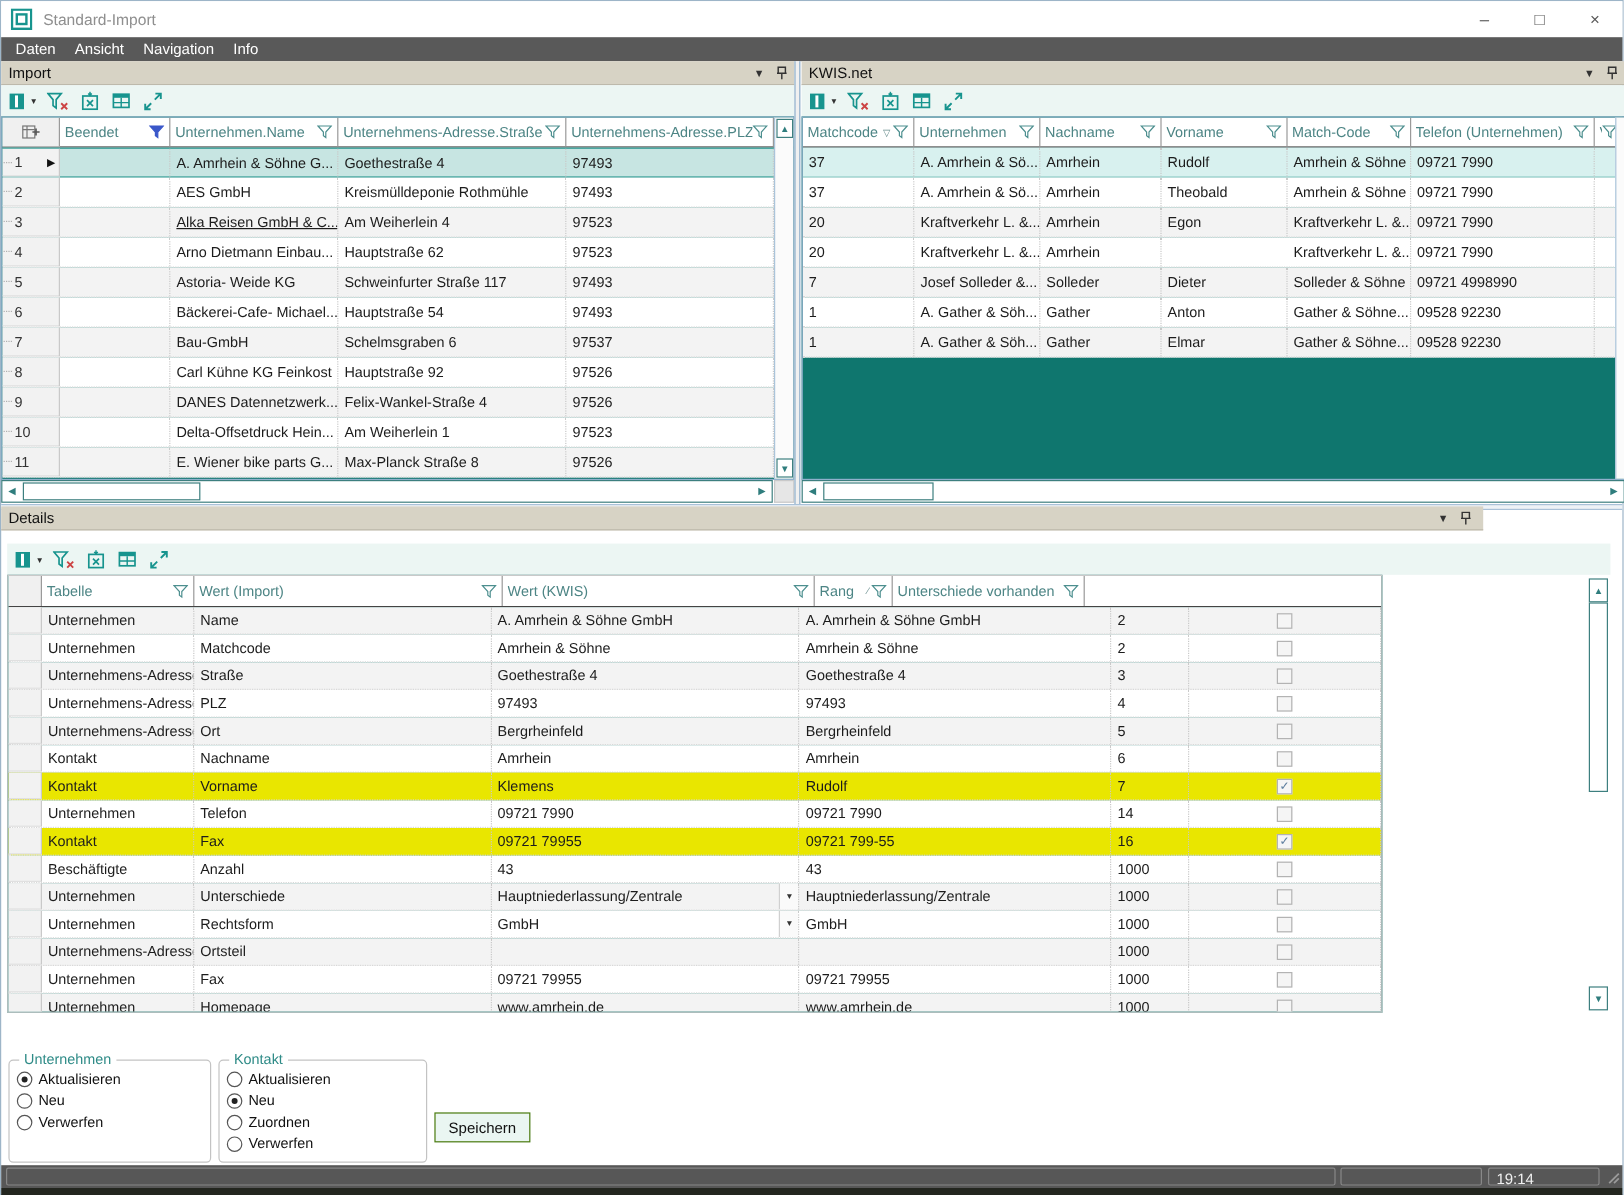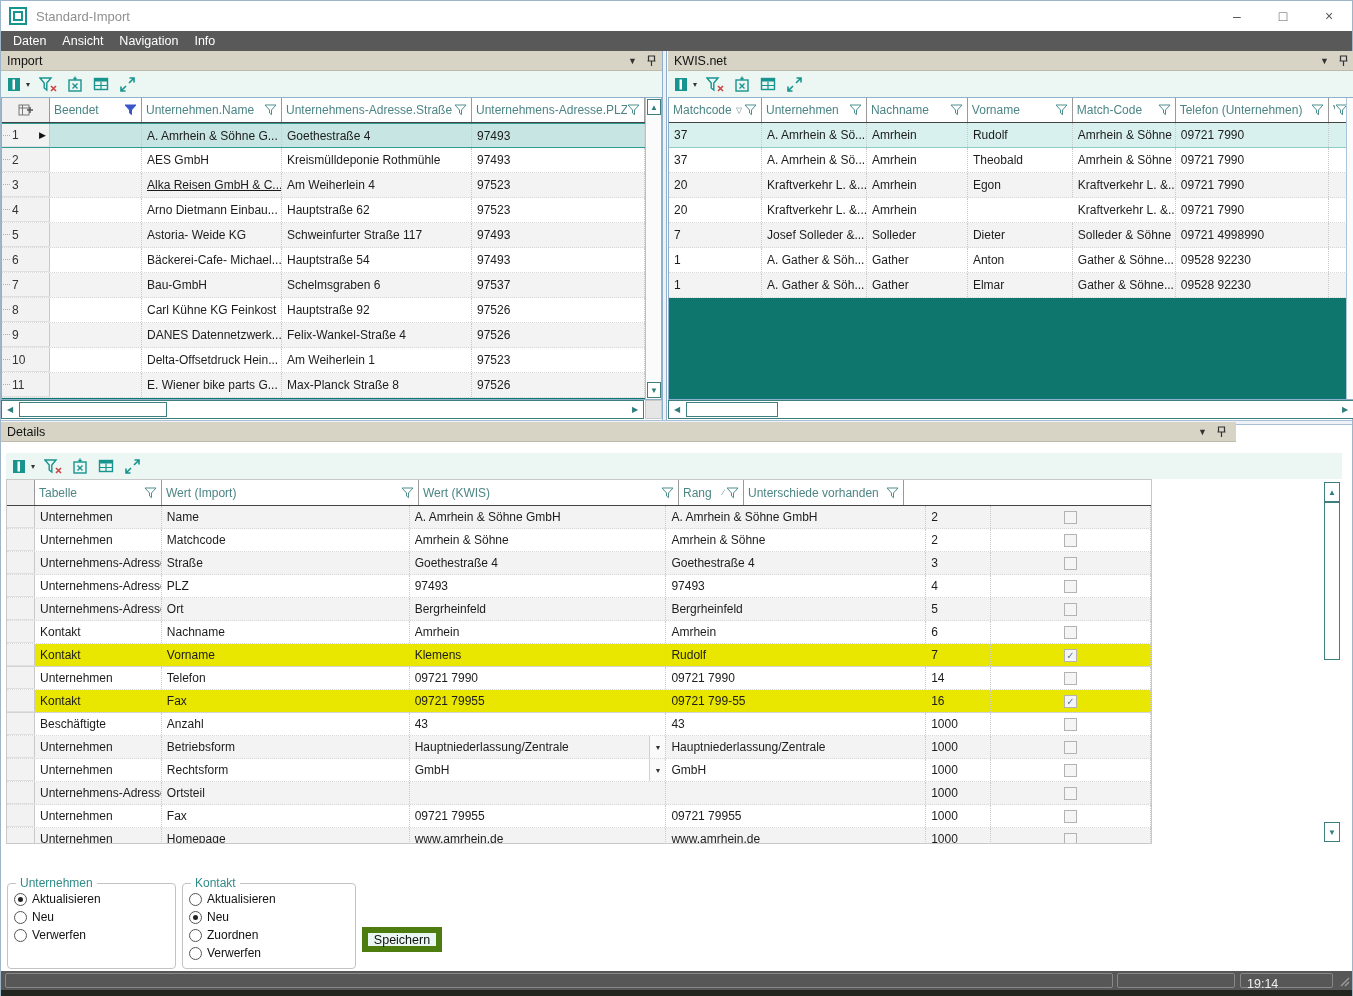--- a/index.html
+++ b/index.html
@@ -53,21 +53,21 @@
   
   .cbx { width:13px; height:13px; border:1px solid #b3b3b3; background:#f5f5f5; display:flex; align-items:center; justify-content:center; font-size:10px; color:#5d7e9e; }
   .dd-btn { position:absolute; right:0; top:0; bottom:0; width:16px; background:#fafafa; border-left:1px solid #d0d0d0; display:flex; align-items:center; justify-content:center; font-size:7px; color:#333; }
 
   
   .groupbox { position:absolute; border:1px solid #c3c3c3; border-radius:4px; background:#fff; }
   .gb-label { position:absolute; top:-8px; left:8px; background:#fff; padding:0 4px; font-size:12px; color:#2e8b87; }
   .radio-row { display:flex; align-items:center; gap:5px; margin:4px 0 4px 6px; font-size:12px; color:#111; }
   .radio { width:13px; height:13px; border:1px solid #555; border-radius:50%; background:#fff; display:flex; align-items:center; justify-content:center; }
   .radio .dot { width:5px; height:5px; border-radius:50%; background:#222; }
-  .save-btn { position:absolute; left:361px; top:926px; width:80px; height:25px; background:#eaf6f2; border:6px solid #4d7c0f; font-size:12.5px; color:#111; display:flex; align-items:center; justify-content:center; }
+  .save-btn { position:absolute; left:361px; top:926px; width:80px; height:25px; background:#eaf6f2; border:1px solid #4d7c0f; font-size:12.5px; color:#111; display:flex; align-items:center; justify-content:center; }
 
   
   .statusbar { position:absolute; left:0; top:970px; width:100%; height:19px; background:#575757; }
   .sb-seg { position:absolute; top:2px; height:15px; border:1px solid #888; border-radius:2px; }
   .sb-time { color:#f0f0f0; font-size:12.5px; padding:0 6px; line-height:14px; }
   .grip { position:absolute; right:2px; top:4px; width:12px; height:12px; }
   .bottom-strip { position:absolute; left:0; top:989px; width:100%; height:7px; background:#23261f; }
 
   .splitter-v { position:absolute; left:661px; top:50px; width:5px; height:369px; background:#f0f0f0; border-left:1px solid #8fb0cc; border-right:1px solid #8fb0cc; }
   .splitter-h { position:absolute; left:0; top:419px; width:100%; height:5px; background:#eef2f6; border-top:1px solid #a9c1d8; border-bottom:1px solid #a9c1d8; }
@@ -688,21 +688,21 @@
           <div class="g-cell" style="width: 257px;">43</div>
           <div class="g-cell" style="width: 260px;">43</div>
           <div class="g-cell" style="width: 65px;">1000</div>
           <div class="g-cell" style="width: 160px; justify-content: center;">
             <span class="cbx"></span>
           </div>
         </div>
         <div class="g-row" style="height: 23px; background: rgb(243, 243, 243);">
           <div class="g-rowhdr" style="width: 28px;"></div>
           <div class="g-cell" style="width: 127px;">Unternehmen</div>
-          <div class="g-cell" style="width: 248px;">Betriebsform</div>
+          <div class="g-cell" style="width: 248px;">Unterschiede</div>
           <div class="g-cell" style="width: 257px;">Hauptniederlassung/Zentrale<span class="dd-btn">▼</span></div>
           <div class="g-cell" style="width: 260px;">Hauptniederlassung/Zentrale</div>
           <div class="g-cell" style="width: 65px;">1000</div>
           <div class="g-cell" style="width: 160px; justify-content: center;">
             <span class="cbx"></span>
           </div>
         </div>
         <div class="g-row" style="height: 23px; background: rgb(255, 255, 255);">
           <div class="g-rowhdr" style="width: 28px;"></div>
           <div class="g-cell" style="width: 127px;">Unternehmen</div>

